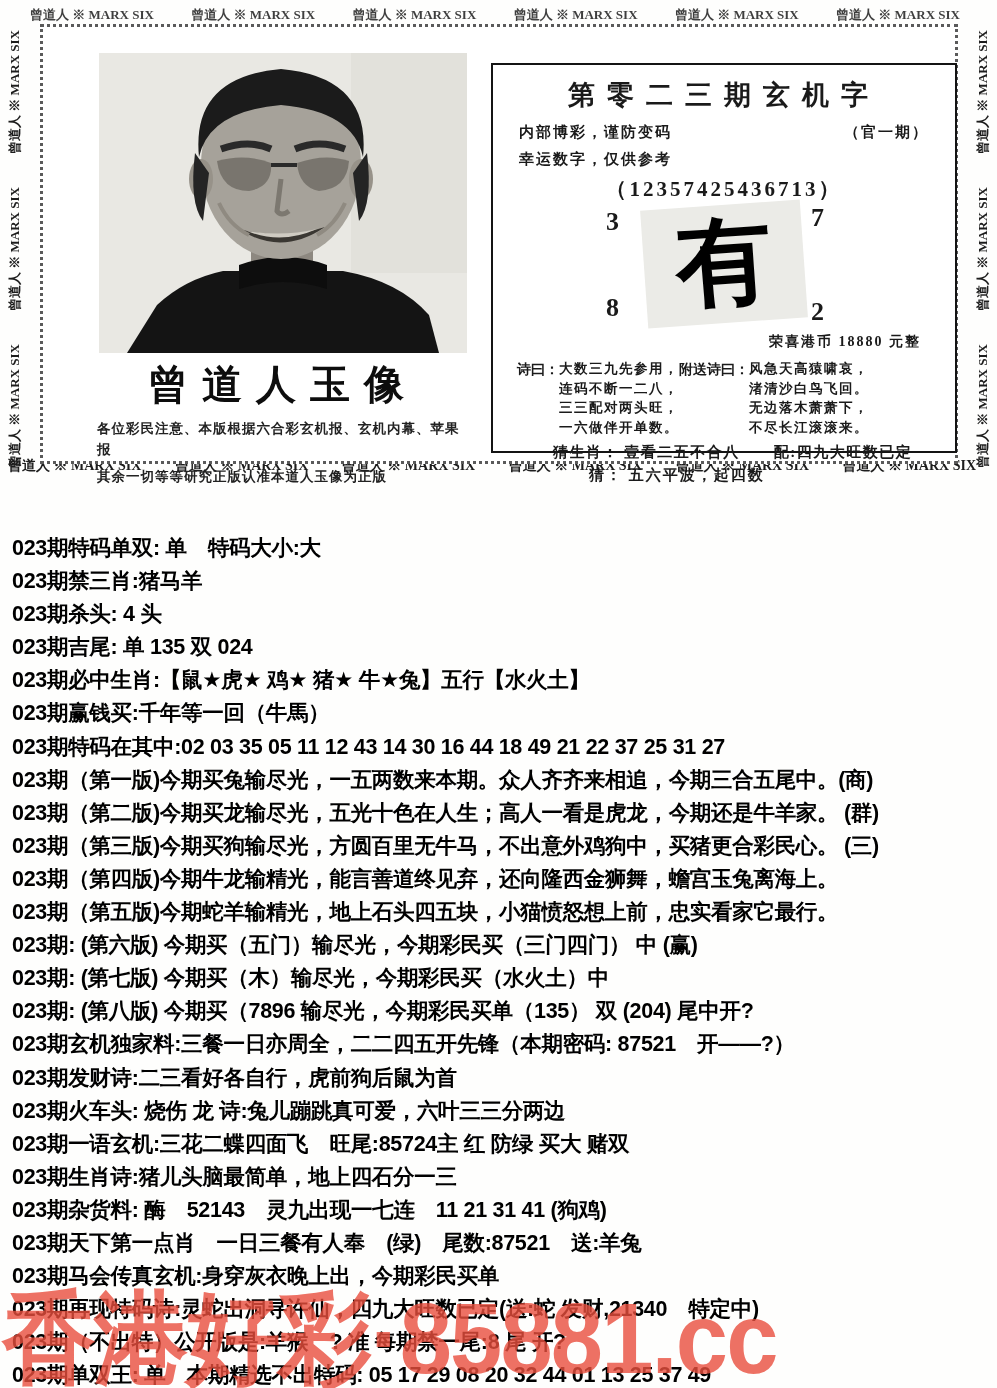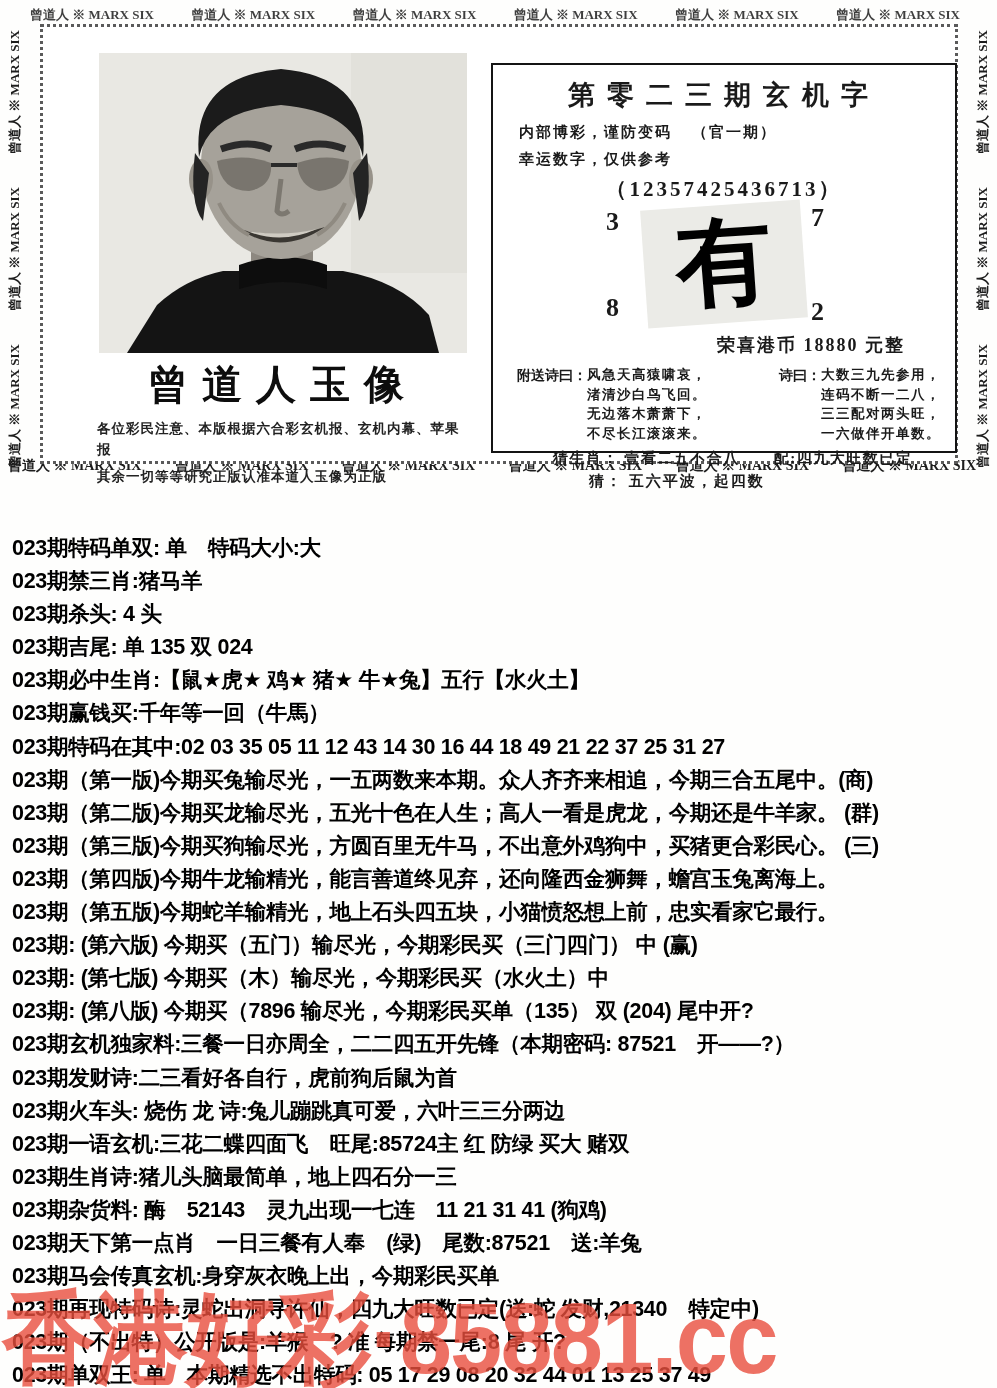--- a/index.html
+++ b/index.html
@@ -29,35 +29,35 @@
   .portrait-notice{margin-top:6px;padding:0 14px;
         font-family:"Liberation Serif","DejaVu Serif",serif;font-weight:bold;
         font-size:13.5px;line-height:21px;color:#222;letter-spacing:1px;}
 
   
   .mystery-box{position:absolute;left:448px;top:36px;width:462px;height:386px;
         border:2.5px solid #141414;background:#fff;
         font-family:"Liberation Serif","DejaVu Serif",serif;color:#1a1a1a;}
   .mb-title{margin-top:12px;text-align:center;font-size:27px;font-weight:bold;
         letter-spacing:12px;white-space:nowrap;}
-  .mb-row{display:flex;padding:0 26px;margin-top:10px;
+  .mb-row{display:flex;justify-content:space-between;padding:0 26px;margin-top:10px;
         font-size:15px;font-weight:bold;letter-spacing:2px;gap:20px;}
   .mb-lucky{padding:0 26px;margin-top:8px;font-size:15px;font-weight:bold;letter-spacing:2px;}
   .mb-numbers{margin-top:6px;text-align:center;font-size:21px;font-weight:bold;letter-spacing:3px;}
   .glyph-grid{position:relative;width:260px;height:108px;margin:8px auto 0 auto;}
   .glyph-corner{position:absolute;font-size:26px;font-weight:bold;}
   .gc-tl{left:12px;top:-4px;} .gc-tr{right:30px;top:-8px;}
   .gc-bl{left:12px;bottom:-4px;} .gc-br{right:30px;bottom:-8px;}
   .glyph-char{position:absolute;left:50px;top:-6px;width:160px;height:118px;
         background:#ebebe7;display:flex;align-items:center;justify-content:center;
         font-size:96px;font-weight:bold;color:#000;
         font-family:"Liberation Serif","DejaVu Serif",serif;
         transform:rotate(-4deg);}
-  .mb-price{margin-top:14px;padding-right:50px;text-align:right;
-        font-size:18px;font-weight:bold;letter-spacing:2px;}
+  .mb-price{margin-top:14px;padding-right:34px;text-align:right;
+        font-size:14px;font-weight:bold;letter-spacing:2px;}
   .mb-poems{display:flex;margin-top:8px;padding:0 14px 0 24px;}
   .poem{display:flex;}
   .poem-label{font-size:14px;font-weight:bold;white-space:nowrap;margin-top:2px;}
   .poem-lines{font-size:13.5px;font-weight:bold;line-height:19.5px;letter-spacing:1.5px;white-space:nowrap;}
   .poem-left{flex:1.15;}
   .poem-right .poem-lines{text-align:left;}
   .mb-guess{display:flex;margin-top:6px;padding-left:60px;gap:34px;
         font-size:15px;font-weight:bold;letter-spacing:1.5px;white-space:nowrap;}
   .mb-guess2{margin-top:4px;padding-left:96px;font-size:15px;font-weight:bold;letter-spacing:2px;}
 
@@ -160,36 +160,36 @@
         <span class="glyph-corner gc-tl">3</span>
         <span class="glyph-corner gc-tr">7</span>
         <span class="glyph-corner gc-bl">8</span>
         <span class="glyph-corner gc-br">2</span>
         <div class="glyph-char">有</div>
       </div>
 
       <div class="mb-price">荣喜港币 18880 元整</div>
 
       <div class="mb-poems">
+        <div class="poem poem-right">
+          <span class="poem-label">诗曰：</span>
+          <div class="poem-lines">
+            <div>大数三九先参用，</div>
+            <div>连码不断一二八，</div>
+            <div>三三配对两头旺，</div>
+            <div>一六做伴开单数。</div>
+          </div>
+        </div>
         <div class="poem poem-left">
           <span class="poem-label">附送诗曰：</span>
           <div class="poem-lines">
             <div>风急天高猿啸哀，</div>
             <div>渚清沙白鸟飞回。</div>
             <div>无边落木萧萧下，</div>
             <div>不尽长江滚滚来。</div>
-          </div>
-        </div>
-        <div class="poem poem-right">
-          <span class="poem-label">诗曰：</span>
-          <div class="poem-lines">
-            <div>大数三九先参用，</div>
-            <div>连码不断一二八，</div>
-            <div>三三配对两头旺，</div>
-            <div>一六做伴开单数。</div>
           </div>
         </div>
       </div>
 
       <div class="mb-guess">
         <span>猜生肖： 壹看二五不合八</span>
         <span>配:四九大旺数已定</span>
       </div>
       <div class="mb-guess2">猜： 五六平波，起四数</div>
     </div>

